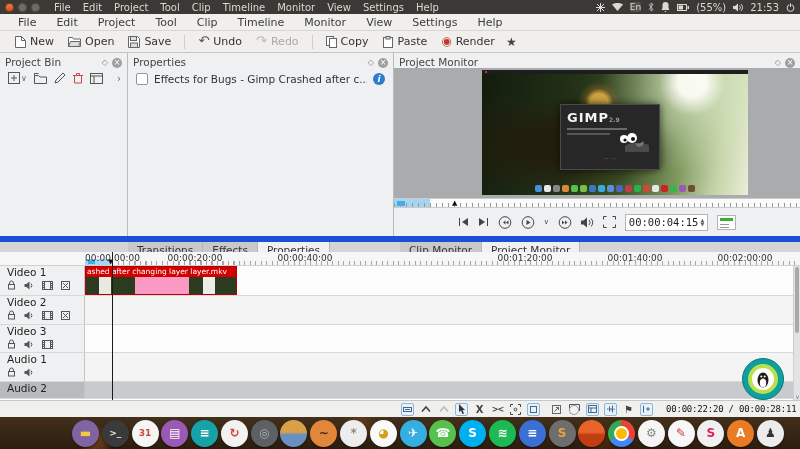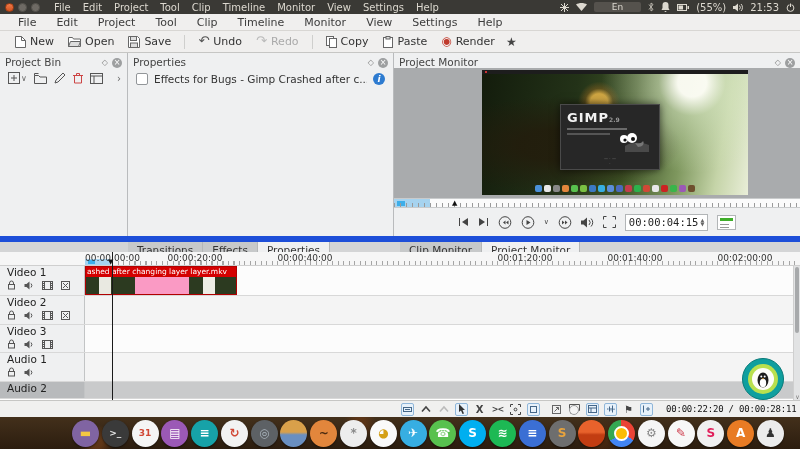--- a/index.html
+++ b/index.html
@@ -8,21 +8,21 @@
   .screen { position:relative; width:800px; height:449px; }
 
   
   .topbar { height:14px; background:#3a3935; display:flex; align-items:center; color:#ddd9d0; font-size:10px; padding:0 5px; }
   .winbtns { display:flex; gap:4px; margin-right:8px; }
   .winbtn { width:9px; height:9px; border-radius:50%; background:#6e6a64; border:1px solid #55524d; }
   .winbtn.close { background:linear-gradient(#f07a4a,#d35420); border-color:#a33d12; }
   .gmenu-item { padding:0 6px; white-space:nowrap; }
   .tray { margin-left:auto; display:flex; align-items:center; gap:7px; }
   .tray svg { display:block; }
-  .kbd-ind { background:#55524d; border-radius:2px; padding:0 18px; font-size:9px; }
+  .kbd-ind { background:#55524d; border-radius:2px; padding:0 0; font-size:9px; }
 
   
   .menubar { height:17px; background:#f0efee; border-bottom:1px solid #d8d6d3; display:flex; align-items:center; color:#3c3c3c; padding-left:8px; }
   .mitem { padding:0 10px; }
 
   
   .toolbar { height:22px; background:#f0efee; border-bottom:1px solid #c6c6c4; display:flex; align-items:center; padding-left:8px; }
   .tbtn { display:flex; align-items:center; gap:4px; padding:2px 7px; color:#333; }
   .tbtn.disabled { color:#aaa; }
   .tbtn svg { display:block; }

